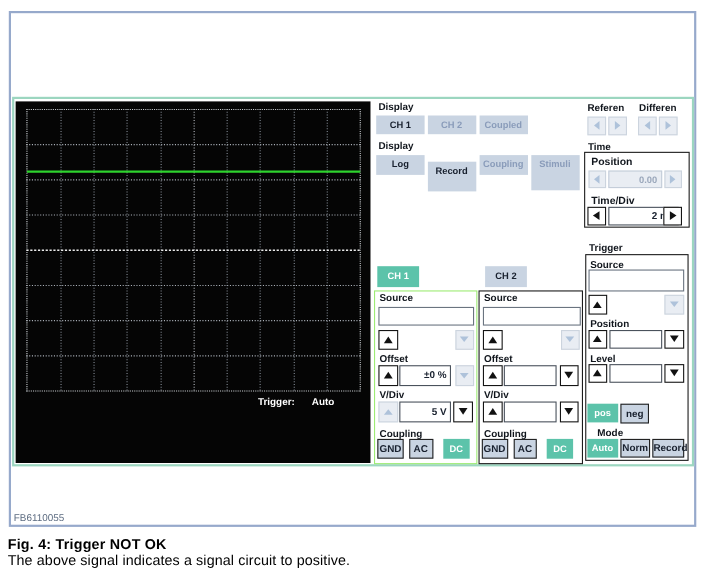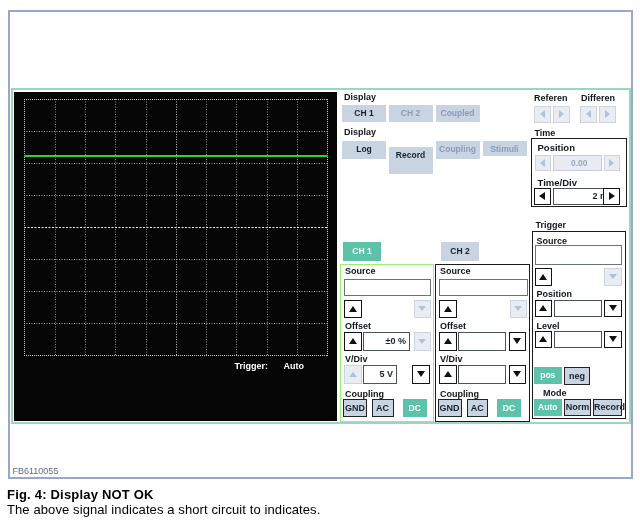--- a/index.html
+++ b/index.html
@@ -8,21 +8,21 @@
 .fig{left:8px;top:10px;width:624.5px;height:468.5px;border:2px solid #96a9cb;}
 .app{left:11px;top:88px;width:620px;height:336px;border:2px solid #9cd6c0;background:#fff;}
 .lbl{font-weight:bold;font-size:9px;color:#10151c;white-space:nowrap;line-height:9px;}
 .btn{background:#c9d4e2;color:#18202e;font-weight:bold;font-size:8.5px;text-align:center;height:18px;line-height:18px;}
 .dis{color:#8a9cba;}
 .teal{background:#5cc3aa;color:#fff;}
 .bx{border:1.2px solid #1c1c1c;background:#fff;}
 .inp{background:#fff;border:1px solid #6a7480;}
 .nf{background:#fff;border:1.2px solid #4a525c;}
 .fld{background:#fff;border:1.2px solid #4a525c;font-size:9px;font-weight:bold;color:#18202e;text-align:right;padding-right:3px;}
-.flddis{background:#e9edf3;border:1px solid #c4cdd9;color:#9aa7bb;font-size:8.5px;font-weight:bold;text-align:right;padding-right:13px;}
+.flddis{background:#e9edf3;border:1px solid #c4cdd9;color:#9aa7bb;font-size:8.5px;font-weight:bold;text-align:right;padding-right:3px;}
 .sp{background:#fff;border:1.5px solid #141414;display:flex;align-items:center;justify-content:center;}
 .spdis{background:#e9edf3;border:1px solid #ccd4de;display:flex;align-items:center;justify-content:center;}
 .bbtn{background:#c9d4e2;border:1.2px solid #222;color:#18202e;font-weight:bold;font-size:9px;text-align:center;}
 .tu{width:0;height:0;border-left:4.5px solid transparent;border-right:4.5px solid transparent;border-bottom:6px solid #111;}
 .td{width:0;height:0;border-left:4.5px solid transparent;border-right:4.5px solid transparent;border-top:6px solid #111;}
 .tl{width:0;height:0;border-top:4.5px solid transparent;border-bottom:4.5px solid transparent;border-right:6px solid #111;}
 .tr{width:0;height:0;border-top:4.5px solid transparent;border-bottom:4.5px solid transparent;border-left:6px solid #111;}
 .ld .tu{border-bottom-color:#aec2da;border-left-width:4px;border-right-width:4px;border-bottom-width:5px;}
 .ld .td{border-top-color:#aec2da;border-left-width:4px;border-right-width:4px;border-top-width:5px;}
 .ld .tl{border-right-color:#aec2da;border-top-width:4px;border-bottom-width:4px;border-right-width:5px;}
@@ -69,21 +69,21 @@
 </svg>
 
 <div class="abs lbl" style="left:344px;top:93px">Display</div>
 <div class="abs btn" style="left:342px;top:104.5px;width:44px;height:17px;line-height:17px">CH 1</div>
 <div class="abs btn dis" style="left:388.5px;top:104.5px;width:44px;height:17px;line-height:17px">CH 2</div>
 <div class="abs btn dis" style="left:435.5px;top:104.5px;width:44px;height:17px;line-height:17px">Coupled</div>
 <div class="abs lbl" style="left:344px;top:128px">Display</div>
 <div class="abs btn" style="left:342px;top:141px;width:44px;height:17.5px;line-height:17.5px">Log</div>
 <div class="abs btn" style="left:388.5px;top:147px;width:44px;height:27px;line-height:17.5px">Record</div>
 <div class="abs btn dis" style="left:435.5px;top:141px;width:44px;height:17.5px;line-height:17.5px">Coupling</div>
-<div class="abs btn dis" style="left:482.5px;top:141px;width:44px;height:15px;line-height:17.5px">Stimuli</div>
+<div class="abs btn dis" style="left:482.5px;top:141px;width:44px;height:32px;line-height:17.5px">Stimuli</div>
 
 <div class="abs lbl" style="left:534px;top:94px">Referen</div>
 <div class="abs lbl" style="left:581px;top:94px">Differen</div>
 <div class="abs spdis ld" style="left:534px;top:105.5px;width:17px;height:17px">
     <div class="tl"></div>
   </div>
 <div class="abs spdis ld" style="left:552.5px;top:105.5px;width:17px;height:17px">
     <div class="tr"></div>
   </div>
 <div class="abs spdis ld" style="left:580px;top:105.5px;width:17px;height:17px">
@@ -161,21 +161,21 @@
     <div class="tu"></div>
   </div>
 <div class="abs fld" style="left:363px;top:332px;width:47px;height:18.5px;line-height:17px">±0 %</div>
 <div class="abs spdis ld" style="left:413.5px;top:332px;width:17.5px;height:18.5px">
     <div class="td"></div>
   </div>
 <div class="abs lbl" style="left:345px;top:355px">V/Div</div>
 <div class="abs spdis ld" style="left:344px;top:365px;width:17.5px;height:18.5px">
     <div class="tu"></div>
   </div>
-<div class="abs fld" style="left:363px;top:365px;width:34px;height:18.5px;line-height:17px">5 V</div>
+<div class="abs fld" style="left:363px;top:365px;width:47px;height:18.5px;line-height:17px">5 V</div>
 <div class="abs sp" style="left:412px;top:365px;width:17.5px;height:18.5px">
     <div class="td"></div>
   </div>
 <div class="abs lbl" style="left:345px;top:390px">Coupling</div>
 <div class="abs bbtn" style="left:343px;top:399px;width:24px;height:18px;line-height:16.5px">GND</div>
 <div class="abs bbtn" style="left:371.5px;top:399px;width:22px;height:18px;line-height:16.5px">AC</div>
 <div class="abs btn teal" style="left:403px;top:399px;width:23.5px;height:18px;line-height:18px">DC</div>
 
 <div class="abs btn" style="left:441px;top:242px;width:38px;height:19px;line-height:19px">CH 2</div>
 <div class="abs" style="left:435px;top:264px;width:95px;height:158px;border:1.2px solid #1c1c1c"></div>
@@ -202,14 +202,14 @@
 <div class="abs nf" style="left:458px;top:365px;width:47.5px;height:18.5px"></div>
 <div class="abs sp" style="left:508.5px;top:365px;width:17.5px;height:18.5px">
     <div class="td"></div>
   </div>
 <div class="abs lbl" style="left:440px;top:390px">Coupling</div>
 <div class="abs bbtn" style="left:437.5px;top:399px;width:24px;height:18px;line-height:16.5px">GND</div>
 <div class="abs bbtn" style="left:466.5px;top:399px;width:21.5px;height:18px;line-height:16.5px">AC</div>
 <div class="abs btn teal" style="left:497px;top:399px;width:24px;height:18px;line-height:18px">DC</div>
 
 <div class="abs fb" style="left:12.5px;top:466px">FB6110055</div>
-<div class="abs cap1" style="left:7px;top:487px">Fig. 4: Display NOT OK</div>
-<div class="abs cap2" style="left:7px;top:502px">The above signal indicates a short circuit to indicates.</div>
+<div class="abs cap1" style="left:7px;top:487px">Fig. 4: Trigger NOT OK</div>
+<div class="abs cap2" style="left:7px;top:502px">The above signal indicates a signal circuit to positive.</div>
 
 </body></html>

